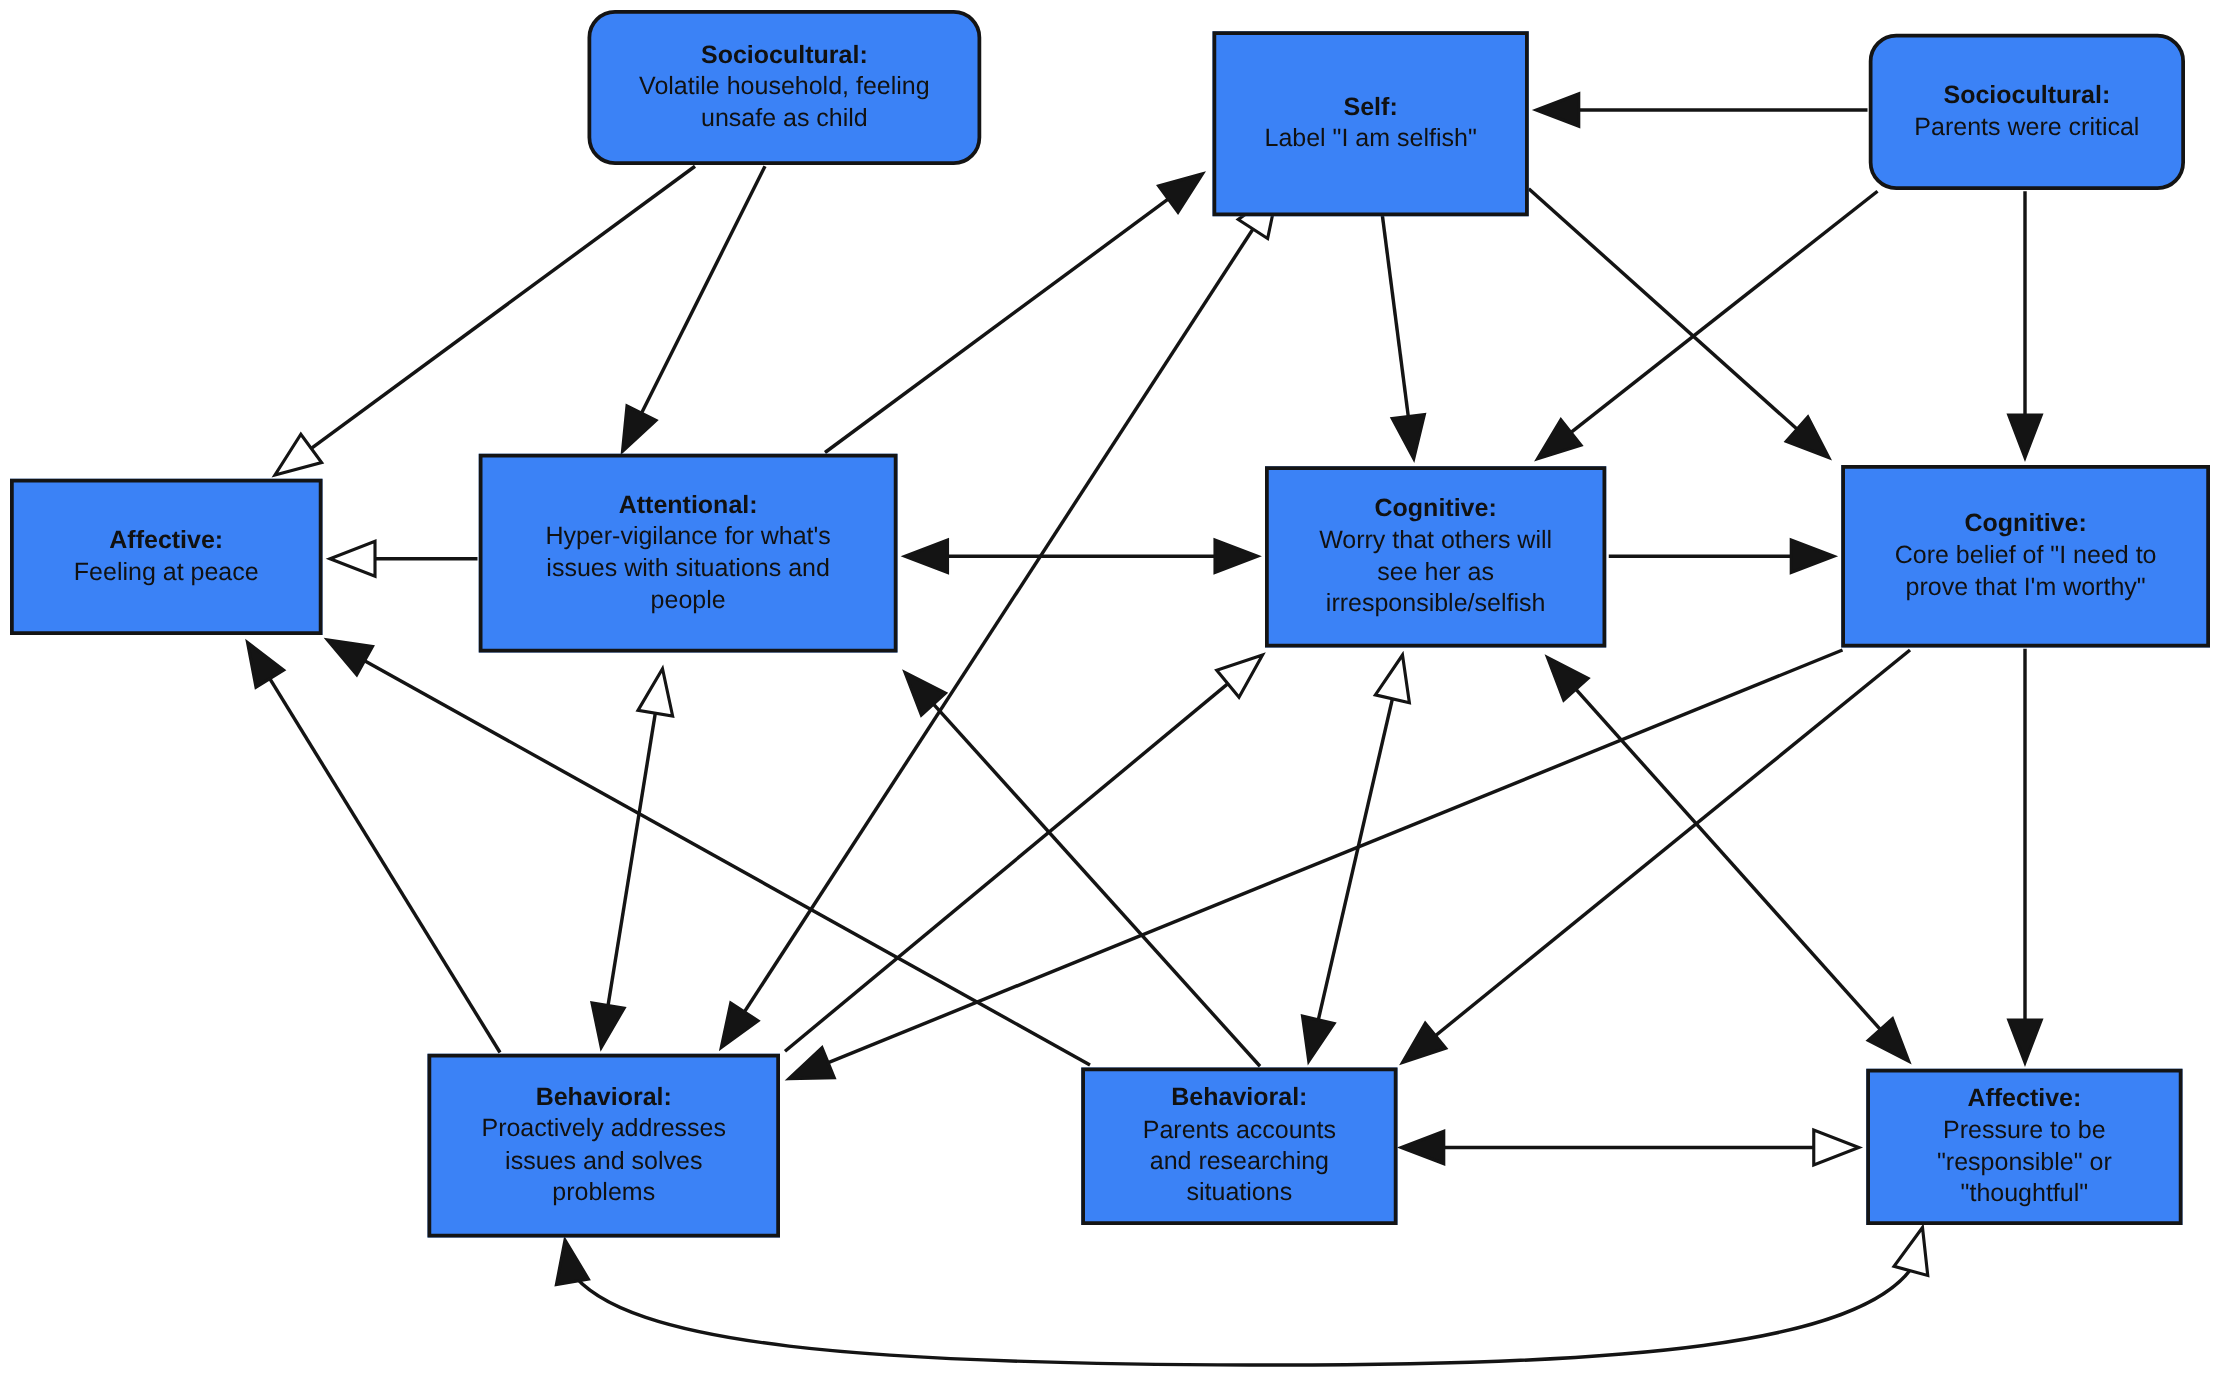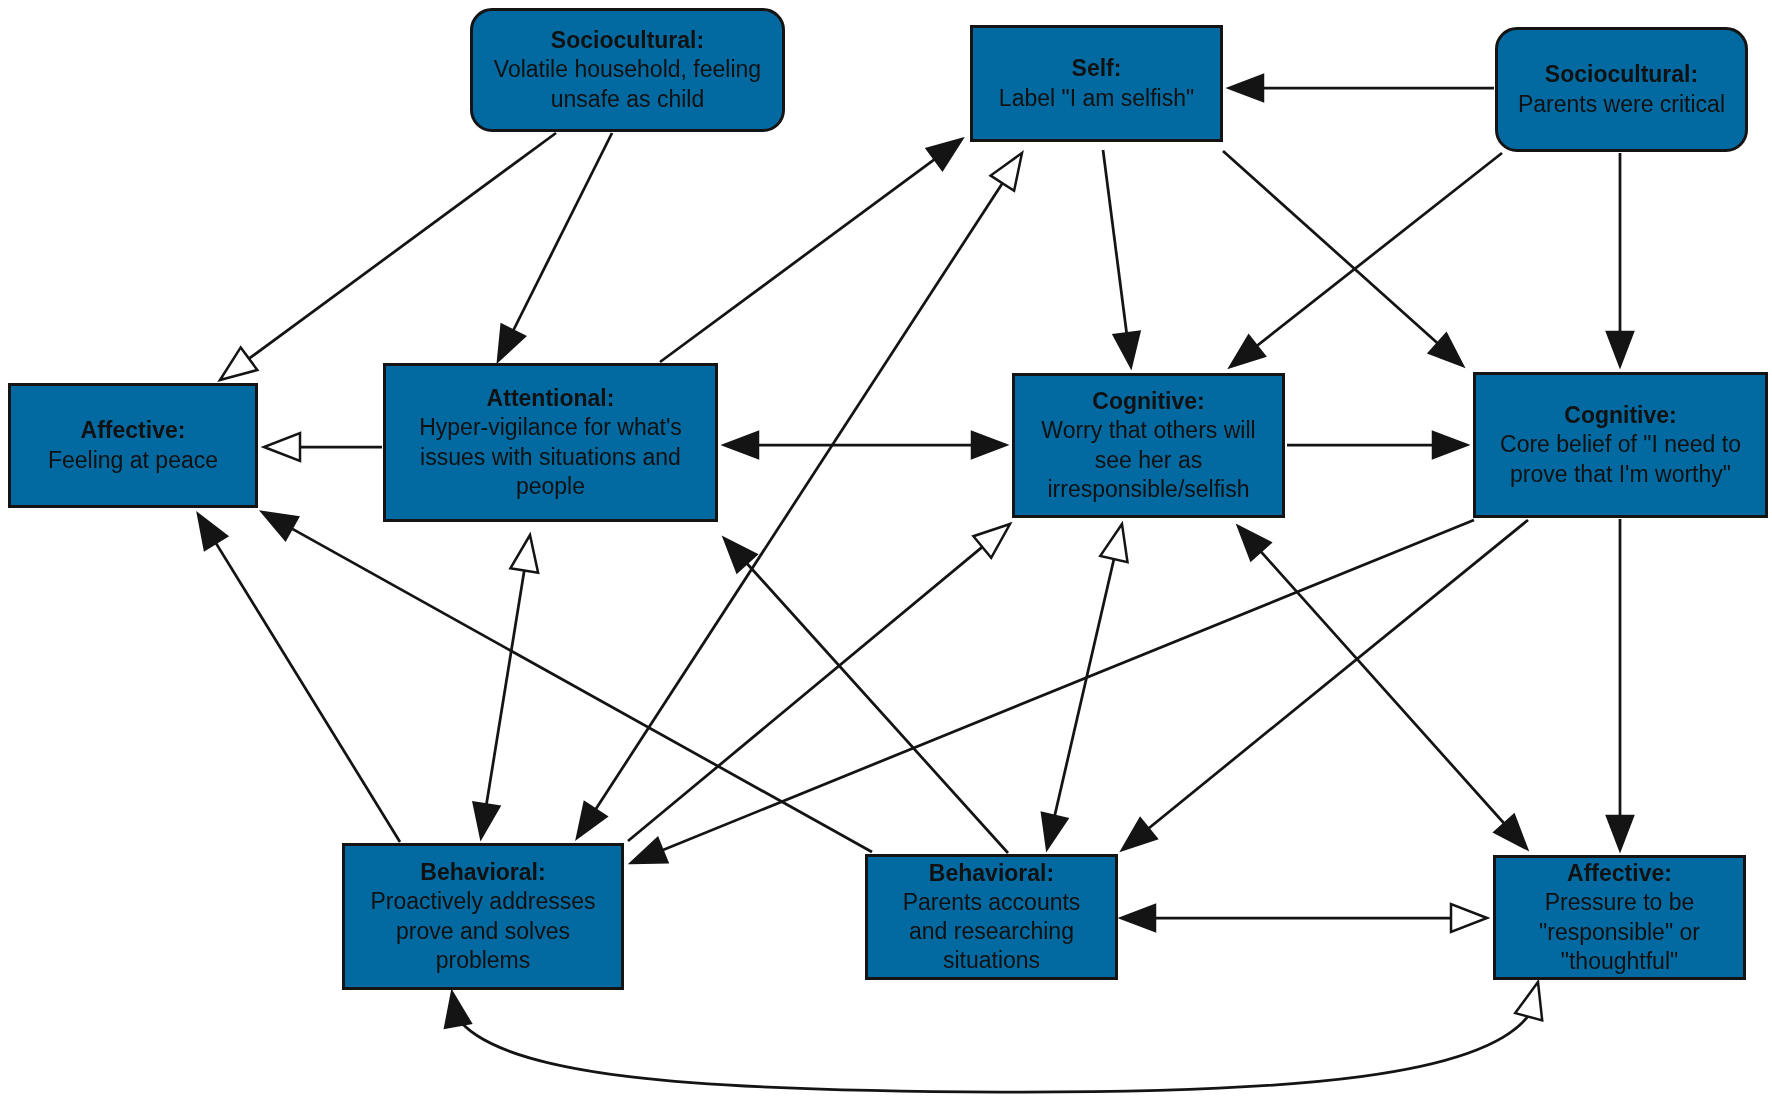--- a/index.html
+++ b/index.html
@@ -3,24 +3,24 @@
 <meta charset="utf-8">
 <title>Diagram</title>
 <style>
   html,body{margin:0;padding:0;background:#ffffff;}
   #stage{
     position:relative;width:1772px;height:1102px;background:#ffffff;overflow:hidden;
     font-family:"Liberation Sans", sans-serif;color:#111;
   }
   #edges-svg{position:absolute;left:0;top:0;width:1772px;height:1102px;}
   .node{
-    position:absolute;box-sizing:border-box;background:#0369a1;
+    position:absolute;box-sizing:border-box;background:#3b82f6;
     border:3px solid #141414;display:flex;flex-direction:column;
     align-items:center;justify-content:center;
-    font-size:23px;line-height:1.27;padding:4px 6px;
+    font-size:20px;line-height:1.27;padding:4px 6px;
   }
   .node.rounded{border-radius:22px;}
   .node .title{font-weight:bold;white-space:nowrap;}
   .node .line{white-space:nowrap;}
 </style>
 </head>
 <body>
 
 <div id="stage">
   <svg id="edges-svg" xmlns="http://www.w3.org/2000/svg">
@@ -127,21 +127,21 @@
         <polygon points="1538.0,982.0 1515.2,1013.1 1542.2,1020.4" fill="#ffffff" stroke="#141414" stroke-width="2.5"></polygon>
         <polygon points="452.0,992.0 445.1,1027.7 470.7,1023.2" fill="#141414" stroke="#141414" stroke-width="2.5"></polygon>
       </g>
     </svg>
 
 <div class="node rounded" style="left: 470px; top: 8px; width: 315px; height: 124px;">
       <div class="title">Sociocultural:</div>
       <div class="line">Volatile household, feeling</div>
       <div class="line">unsafe as child</div>
     </div>
-    <div class="node" style="left: 970px; top: 25px; width: 253px; height: 117px;">
+    <div class="node" style="left: 970px; top: 25px; width: 253px; height: 148px;">
       <div class="title">Self:</div>
       <div class="line">Label "I am selfish"</div>
     </div>
     <div class="node rounded" style="left: 1495px; top: 27px; width: 253px; height: 125px;">
       <div class="title">Sociocultural:</div>
       <div class="line">Parents were critical</div>
     </div>
     <div class="node" style="left: 8px; top: 383px; width: 250px; height: 125px;">
       <div class="title">Affective:</div>
       <div class="line">Feeling at peace</div>
@@ -159,21 +159,21 @@
       <div class="line">irresponsible/selfish</div>
     </div>
     <div class="node" style="left: 1473px; top: 372px; width: 295px; height: 146px;">
       <div class="title">Cognitive:</div>
       <div class="line">Core belief of "I need to</div>
       <div class="line">prove that I'm worthy"</div>
     </div>
     <div class="node" style="left: 342px; top: 843px; width: 282px; height: 147px;">
       <div class="title">Behavioral:</div>
       <div class="line">Proactively addresses</div>
-      <div class="line">prove and solves</div>
+      <div class="line">issues and solves</div>
       <div class="line">problems</div>
     </div>
     <div class="node" style="left: 865px; top: 854px; width: 253px; height: 126px;">
       <div class="title">Behavioral:</div>
       <div class="line">Parents accounts</div>
       <div class="line">and researching</div>
       <div class="line">situations</div>
     </div>
     <div class="node" style="left: 1493px; top: 855px; width: 253px; height: 125px;">
       <div class="title">Affective:</div>

